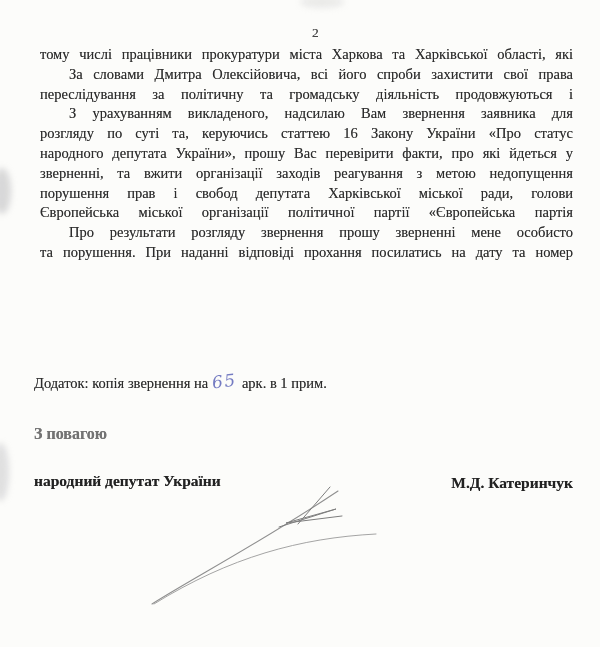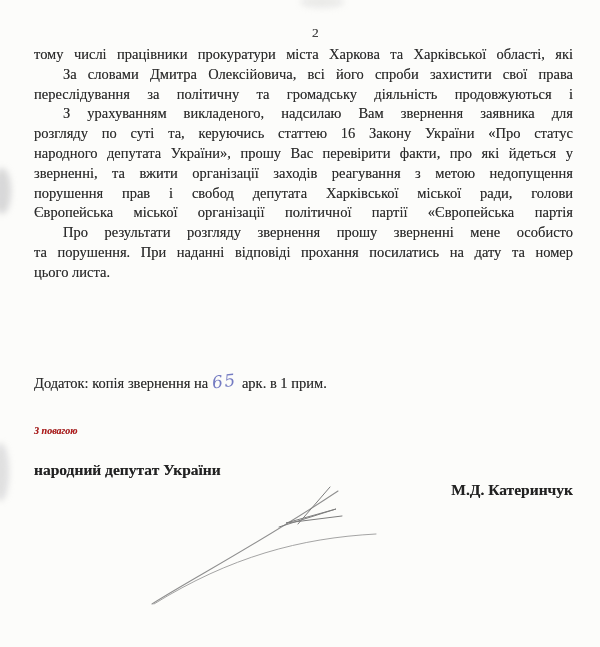--- a/index.html
+++ b/index.html
@@ -30,20 +30,21 @@
     position: absolute;
     left: 34px;
     top: 45px;
     width: 539px;
     font-size: 14.5px;
     line-height: 19.8px;
   }
   .line {
     text-align: left;
     text-justify: inter-word;
+    margin-left: 6px;
   }
   .line.just {
     text-align: justify;
     text-align-last: justify;
   }
   .line.indent {
     text-indent: 29px;
   }
   .attachment {
     position: absolute;
@@ -61,38 +62,37 @@
     color: #747bc2;
     transform: rotate(-7deg) translateY(-1px);
     margin: 0 5px 0 4px;
     text-shadow: none;
   }
   .salutation {
     position: absolute;
     left: 34px;
     top: 425px;
     font-weight: bold;
-    font-size: 10px;
-    color: #b91c1c;
-    font-style: italic;
+    font-size: 16px;
+    color: #737373;
   }
   .closing-row {
     position: absolute;
     left: 34px;
-    top: 461px;
+    top: 472px;
     width: 539px;
     display: flex;
     justify-content: space-between;
     align-items: flex-start;
     font-weight: bold;
     font-size: 15.5px;
     color: #222;
   }
   .signer-name {
-    margin-top: 20px;
+    margin-top: 2px;
   }
   .signature-svg {
     position: absolute;
     left: 140px;
     top: 483px;
     width: 250px;
     height: 130px;
   }
   .smudge {
     position: absolute;
@@ -116,21 +116,20 @@
       <div class="line just indent">За словами Дмитра Олексійовича, всі його спроби захистити свої права</div>
       <div class="line just">переслідування за політичну та громадську діяльність продовжуються і</div>
       <div class="line just indent">З урахуванням викладеного, надсилаю Вам звернення заявника для</div>
       <div class="line just">розгляду по суті та, керуючись статтею 16 Закону України «Про статус</div>
       <div class="line just">народного депутата України», прошу Вас перевірити факти, про які йдеться у</div>
       <div class="line just">зверненні, та вжити організації заходів реагування з метою недопущення</div>
       <div class="line just">порушення прав і свобод депутата Харківської міської ради, голови</div>
       <div class="line just">Європейська міської організації політичної партії «Європейська партія</div>
       <div class="line just indent">Про результати розгляду звернення прошу зверненні мене особисто</div>
       <div class="line just">та порушення. При наданні відповіді прохання посилатись на дату та номер</div>
-      <div class="line">цього листа.</div>
     </div>
 
   <div class="attachment">
     <span>Додаток: копія звернення на</span><span class="handwritten">65</span><span>арк. в 1 прим.</span>
   </div>
 
   <div class="salutation">З повагою</div>
 
   <div class="closing-row">
     <span class="signer-title">народний депутат України</span>

